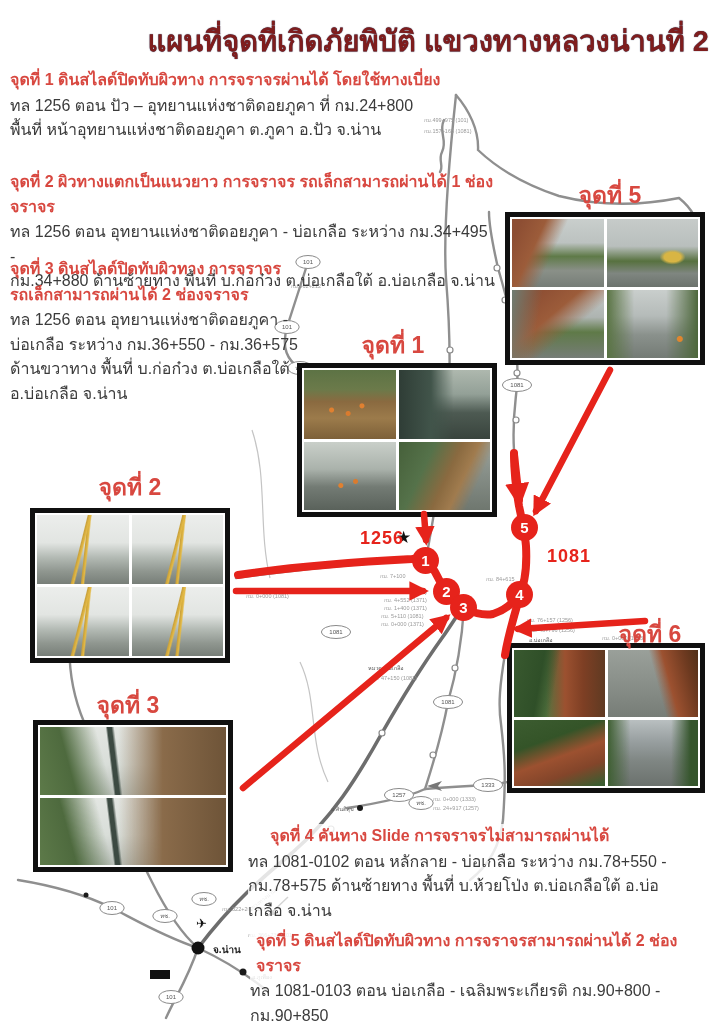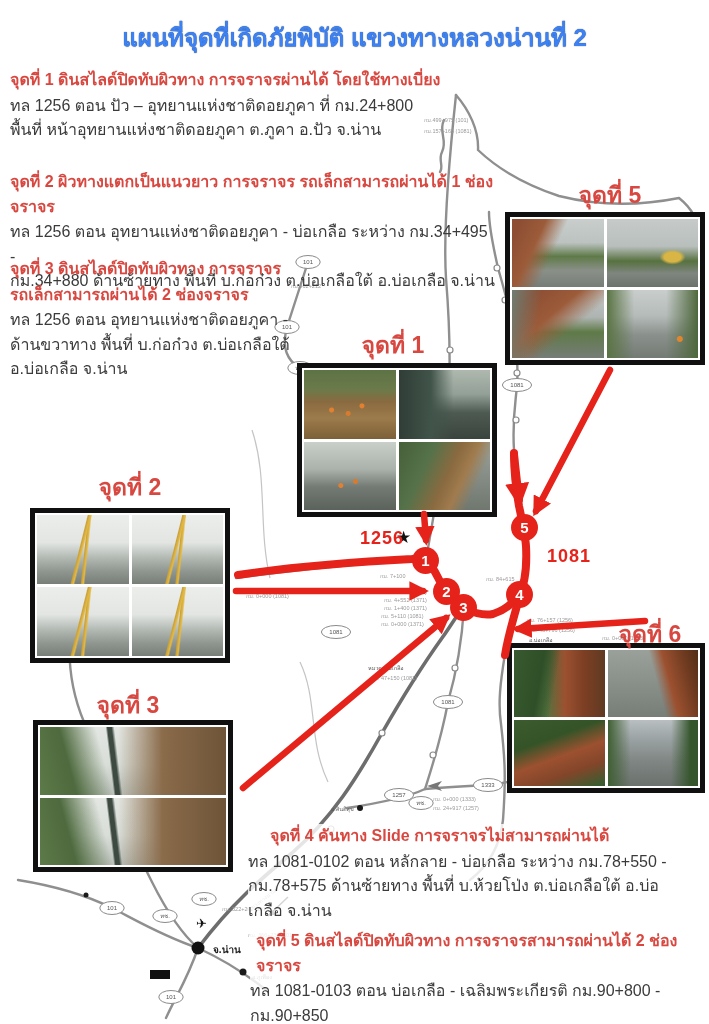--- a/index.html
+++ b/index.html
@@ -1,20 +1,20 @@
 <!DOCTYPE html>
 <html><head>
 <meta charset="utf-8">
 <style>
   html,body{margin:0;padding:0;background:#fff;}
   .page{position:relative;width:709px;height:1024px;background:#fff;overflow:hidden;
         font-family:"Liberation Sans",sans-serif;}
   
-  .title{position:absolute;top:18px;left:0;width:100%;text-align:center;
-         font-size:24px;font-weight:bold;color:#3b82f6;text-shadow:0 0 1px #16294e;z-index:6;}
+  .title{position:absolute;top:18px;left:0;width:100%;text-align:right;
+         font-size:29px;font-weight:bold;color:#7f1d1d;text-shadow:0 0 1px #16294e;z-index:6;}
   .tblock{position:absolute;z-index:6;line-height:24.5px;font-size:16px;color:#3b3b3b;}
   .tblock .hdr{color:#d84840;font-weight:bold;margin-bottom:1px;}
   .p1{left:10px;top:68px;width:480px;}
   .p2{left:10px;top:170px;width:485px;}
   .p3{left:10px;top:257px;width:332px;}
   .p4{left:248px;top:824px;width:458px;background:rgba(255,255,255,.82);}
   .p4 .hdr{padding-left:22px;}
   .p5{left:250px;top:929px;width:456px;background:rgba(255,255,255,.82);}
   .p5 .hdr{padding-left:6px;}
   
@@ -241,20 +241,21 @@
   </div>
   <div class="tblock p2">
     <div class="hdr">จุดที่ 2 ผิวทางแตกเป็นแนวยาว  การจราจร รถเล็กสามารถผ่านได้  1 ช่องจราจร</div>
     <div>ทล 1256 ตอน อุทยานแห่งชาติดอยภูคา  - บ่อเกลือ  ระหว่าง กม.34+495 -</div>
     <div>กม.34+880 ด้านซ้ายทาง  พื้นที่ บ.ก่อก๋วง ต.บ่อเกลือใต้  อ.บ่อเกลือ  จ.น่าน</div>
   </div>
   <div class="tblock p3">
     <div class="hdr">จุดที่ 3 ดินสไลด์ปิดทับผิวทาง  การจราจร</div>
     <div class="hdr">รถเล็กสามารถผ่านได้  2 ช่องจราจร</div>
     <div>ทล 1256 ตอน อุทยานแห่งชาติดอยภูคา -</div>
+    <div>บ่อเกลือ ระหว่าง กม.36+550 - กม.36+575</div>
     <div>ด้านขวาทาง พื้นที่ บ.ก่อก๋วง ต.บ่อเกลือใต้</div>
     <div>อ.บ่อเกลือ จ.น่าน</div>
   </div>
   <div class="tblock p4">
     <div class="hdr">จุดที่ 4 คันทาง Slide การจราจรไม่สามารถผ่านได้</div>
     <div>ทล 1081-0102 ตอน หลักลาย - บ่อเกลือ ระหว่าง กม.78+550 -</div>
     <div>กม.78+575 ด้านซ้ายทาง พื้นที่ บ.ห้วยโป่ง ต.บ่อเกลือใต้ อ.บ่อ</div>
     <div>เกลือ จ.น่าน</div>
   </div>
   <div class="tblock p5">

